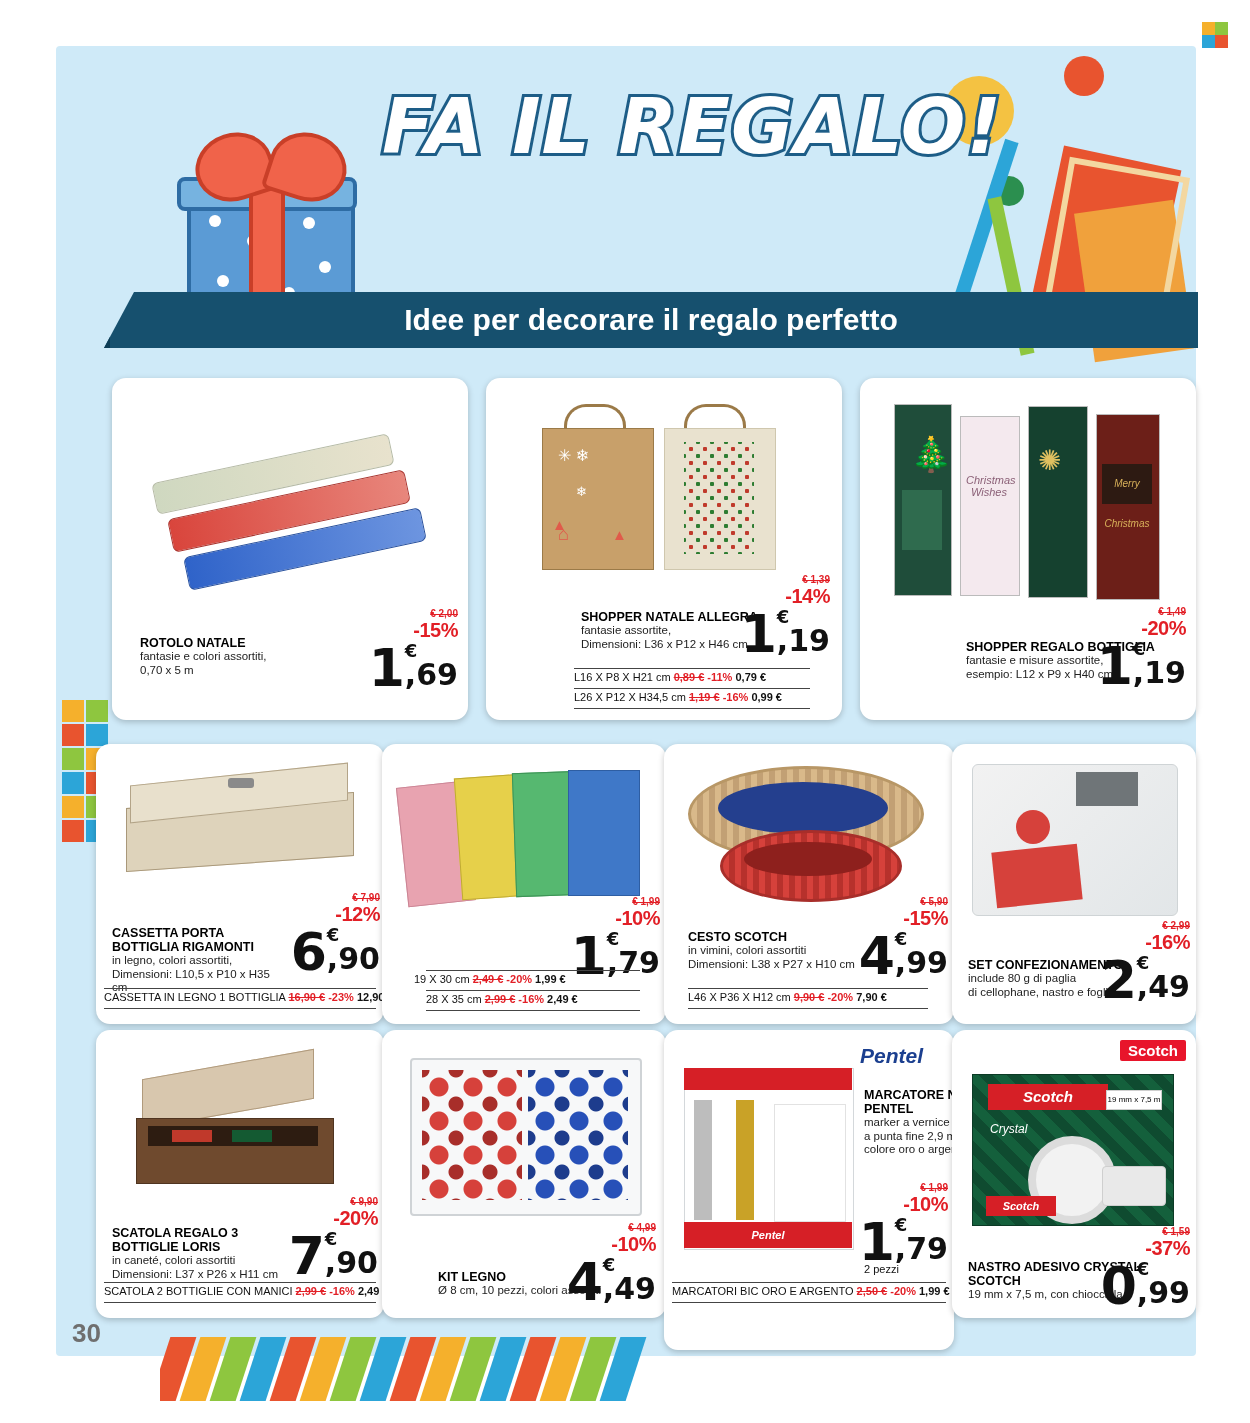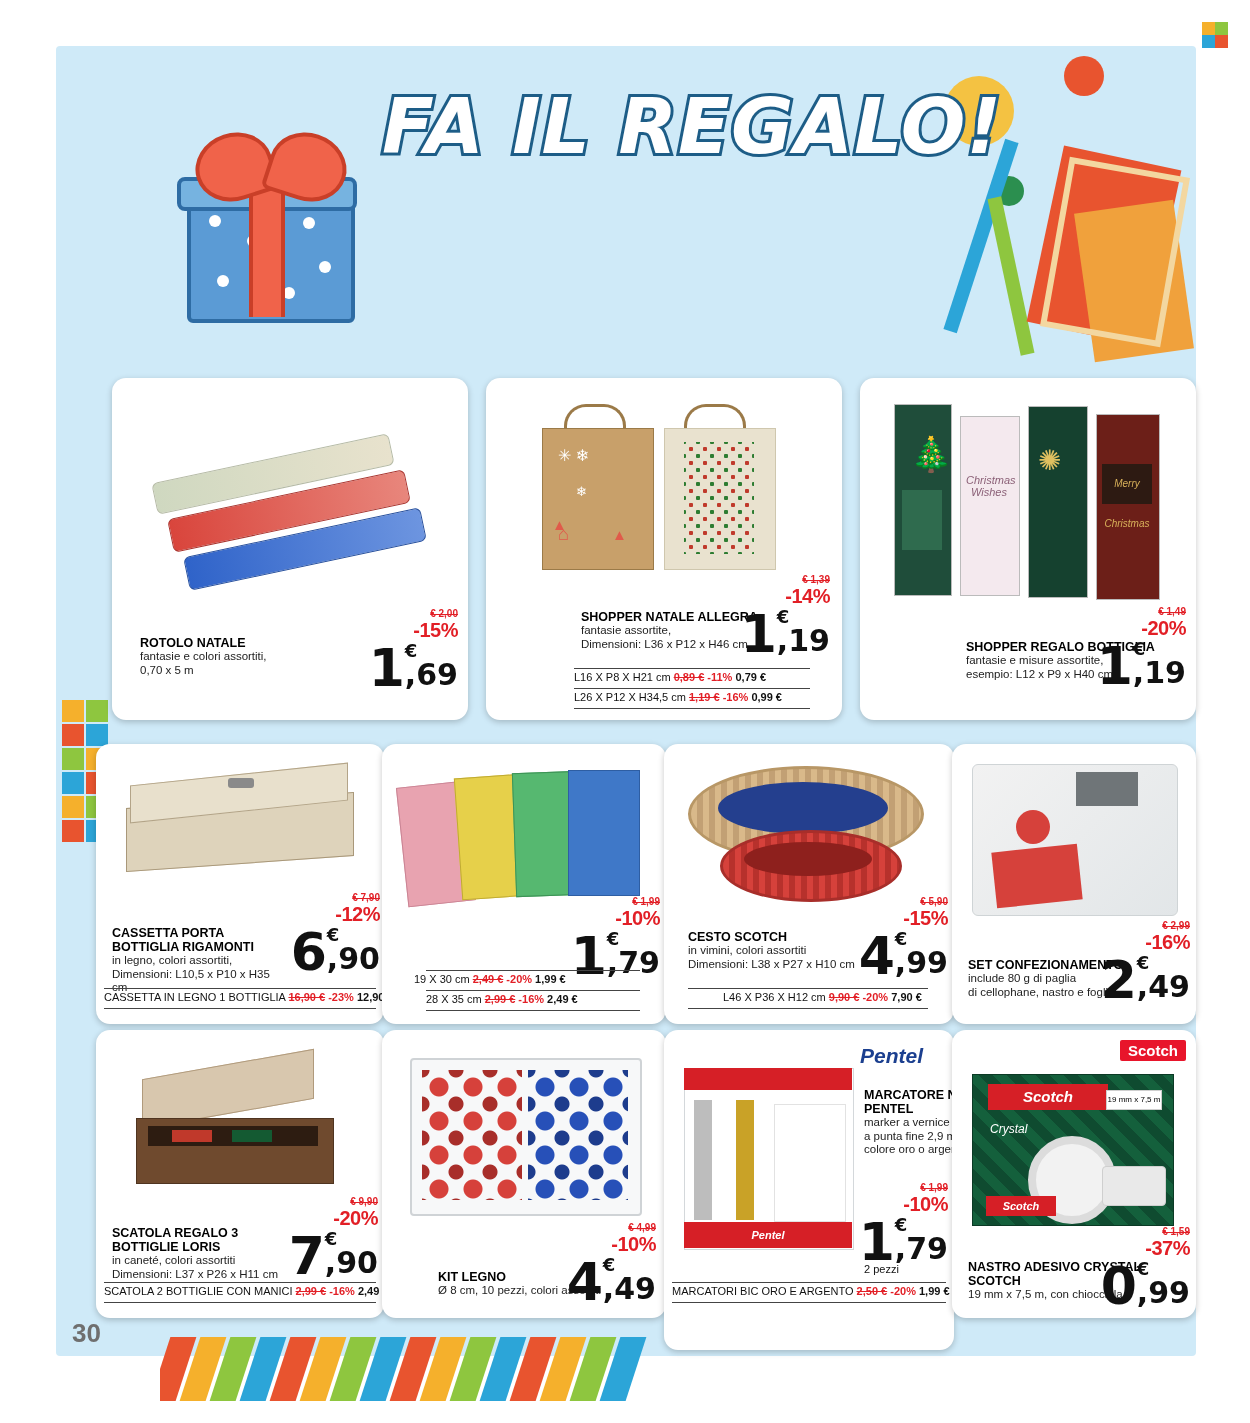--- a/index.html
+++ b/index.html
@@ -184,20 +184,23 @@
       <div class="gift-lid"></div>
       <div class="ribbon-v"></div>
       <div class="ribbon-l"></div>
       <div class="ribbon-r"></div>
     </div>
     <div class="title">
       <div>FA IL REGALO!</div>
     </div>
   </div>
 
+  <div class="subtitle-bar">
+    <div class="subtitle">Idee per decorare il regalo perfetto</div>
+  </div>
 
   <div class="card" style="left:112px;top:378px;width:356px;height:342px;">
     <div class="art" style="left:20px;top:20px;width:316px;height:220px;">
       <div class="roll" style="left:20px;top:60px;width:240px;height:30px;background:linear-gradient(90deg,#cfd8c0,#e8e2cd);transform:rotate(-12deg);border:1px solid #b6bba6;"></div>
       <div class="roll" style="left:36px;top:96px;width:240px;height:32px;background:linear-gradient(90deg,#d9453c,#e8867c);transform:rotate(-12deg);border:1px solid #ab3630;"></div>
       <div class="roll" style="left:52px;top:134px;width:240px;height:32px;background:linear-gradient(90deg,#2f63c9,#6d95e0);transform:rotate(-12deg);border:1px solid #27509e;"></div>
     </div>
     <div class="lbl" style="left:28px;top:258px;width:190px;">
       <div class="name">ROTOLO NATALE</div>
       <div class="desc" style="white-space:pre-line">fantasie e colori assortiti,
@@ -354,21 +357,21 @@
 Dimensioni: L38 x P27 x H10 cm</div>
     </div>
     <div class="price-block" style="left:192px;top:152px;width:92px;">
       <div class="old-price">€ 5,90</div>
       <div class="disc">-15%</div>
       <div class="big-price" style="white-space:nowrap;">
         <span class="int">4</span><span style="display:inline-block;text-align:left;vertical-align:top;"><span class="eur">€</span><br><span class="dec">,99</span></span>
       </div>
     </div>
     <div class="hr-line" style="left:24px;top:244px;width:240px;"></div>
-    <div class="varrow" style="left:24px;top:246px;margin-left:35px;">
+    <div class="varrow" style="left:24px;top:246px;">
       <span>L46 X P36 X H12 cm</span>
       <span class="strike">9,90 €</span>
       <span class="pc">-20%</span>
       <span class="np">7,90 €</span>
     </div>
     <div class="hr-line" style="left:24px;top:264px;width:240px;"></div>
   </div>
 
   <div class="card" style="left:952px;top:744px;width:244px;height:280px;">
     <div class="art" style="left:12px;top:12px;width:220px;height:168px;">

